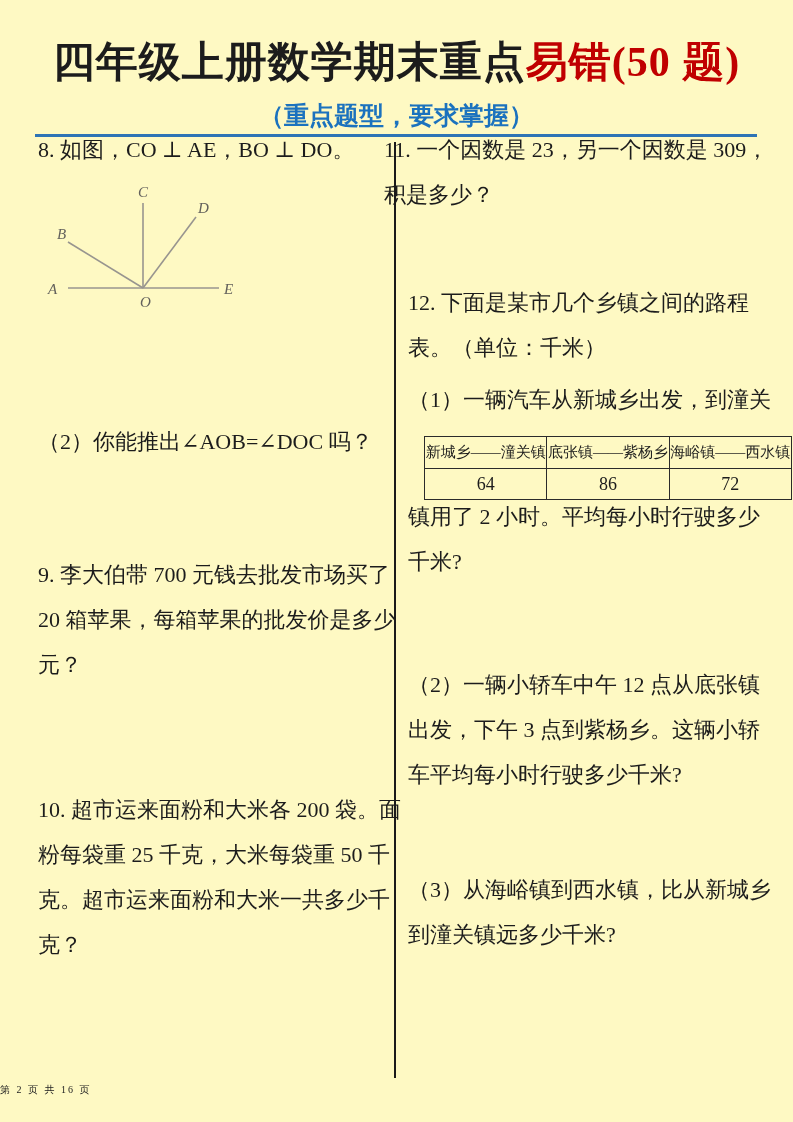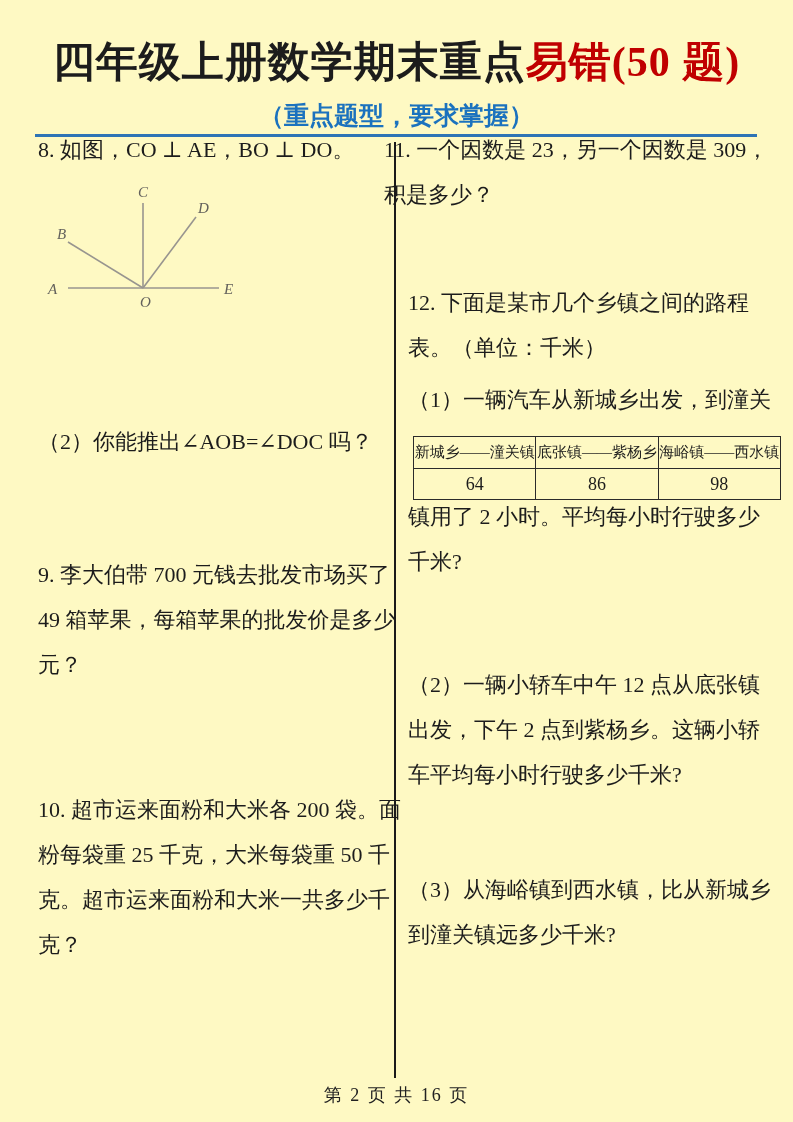--- a/index.html
+++ b/index.html
@@ -37,22 +37,22 @@
     background:#1a1a1a;
   }
   .bodyline {
     font-size:22px;
     line-height:45px;
     white-space:nowrap;
   }
   .block .bodyline { display:block; }
   .footer {
     top:1083px; left:0; width:100%;
-    text-align:center;
-    font-size:18px;
+    text-align:left;
+    font-size:10px;
     color:#222;
     letter-spacing:2px;
   }
   table.distance {
     border-collapse:collapse;
     width:368px;
     table-layout:fixed;
   }
   table.distance td {
     border:1px solid #2b2b2b;
@@ -102,21 +102,21 @@
     <text x="98" y="14">C</text>
     <text x="158" y="30">D</text>
     <text x="184" y="111">E</text>
     <text x="100" y="124">O</text>
   </svg>
 
   <div class="abs bodyline" style="left:38px; top:419px;">（2）你能推出∠AOB=∠DOC 吗？</div>
 
   <div class="abs block" style="left:38px; top:552px;">
     <span class="bodyline">9. 李大伯带 700 元钱去批发市场买了</span>
-    <span class="bodyline">49 箱苹果，每箱苹果的批发价是多少</span>
+    <span class="bodyline">20 箱苹果，每箱苹果的批发价是多少</span>
     <span class="bodyline">元？</span>
   </div>
 
   <div class="abs block" style="left:38px; top:787px;">
     <span class="bodyline">10. 超市运来面粉和大米各 200 袋。面</span>
     <span class="bodyline">粉每袋重 25 千克，大米每袋重 50 千</span>
     <span class="bodyline">克。超市运来面粉和大米一共多少千</span>
     <span class="bodyline">克？</span>
   </div>
 
@@ -125,43 +125,43 @@
     <span class="bodyline">积是多少？</span>
   </div>
 
   <div class="abs block" style="left:408px; top:280px;">
     <span class="bodyline">12. 下面是某市几个乡镇之间的路程</span>
     <span class="bodyline">表。（单位：千米）</span>
   </div>
 
   <div class="abs bodyline" style="left:408px; top:377px;">（1）一辆汽车从新城乡出发，到潼关</div>
 
-  <table class="distance abs" style="left:413px; top:436px;border-radius:15px;">
+  <table class="distance abs" style="left:424px; top:436px;border-radius:15px;">
     <tbody>
         <tr class="hrow">
       <td>新城乡——潼关镇</td>
       <td>底张镇——紫杨乡</td>
       <td>海峪镇——西水镇</td>
     </tr>
     <tr class="vrow">
       <td>64</td>
       <td>86</td>
-      <td>98</td>
+      <td>72</td>
     </tr>
   </tbody>
     </table>
 
   <div class="abs block" style="left:408px; top:494px;">
     <span class="bodyline">镇用了 2 小时。平均每小时行驶多少</span>
     <span class="bodyline">千米?</span>
   </div>
 
   <div class="abs block" style="left:408px; top:662px;">
     <span class="bodyline">（2）一辆小轿车中午 12 点从底张镇</span>
-    <span class="bodyline">出发，下午 2 点到紫杨乡。这辆小轿</span>
+    <span class="bodyline">出发，下午 3 点到紫杨乡。这辆小轿</span>
     <span class="bodyline">车平均每小时行驶多少千米?</span>
   </div>
 
   <div class="abs block" style="left:408px; top:867px;">
     <span class="bodyline">（3）从海峪镇到西水镇，比从新城乡</span>
     <span class="bodyline">到潼关镇远多少千米?</span>
   </div>
 
   <div class="abs footer">第 2 页 共 16 页</div>
 

